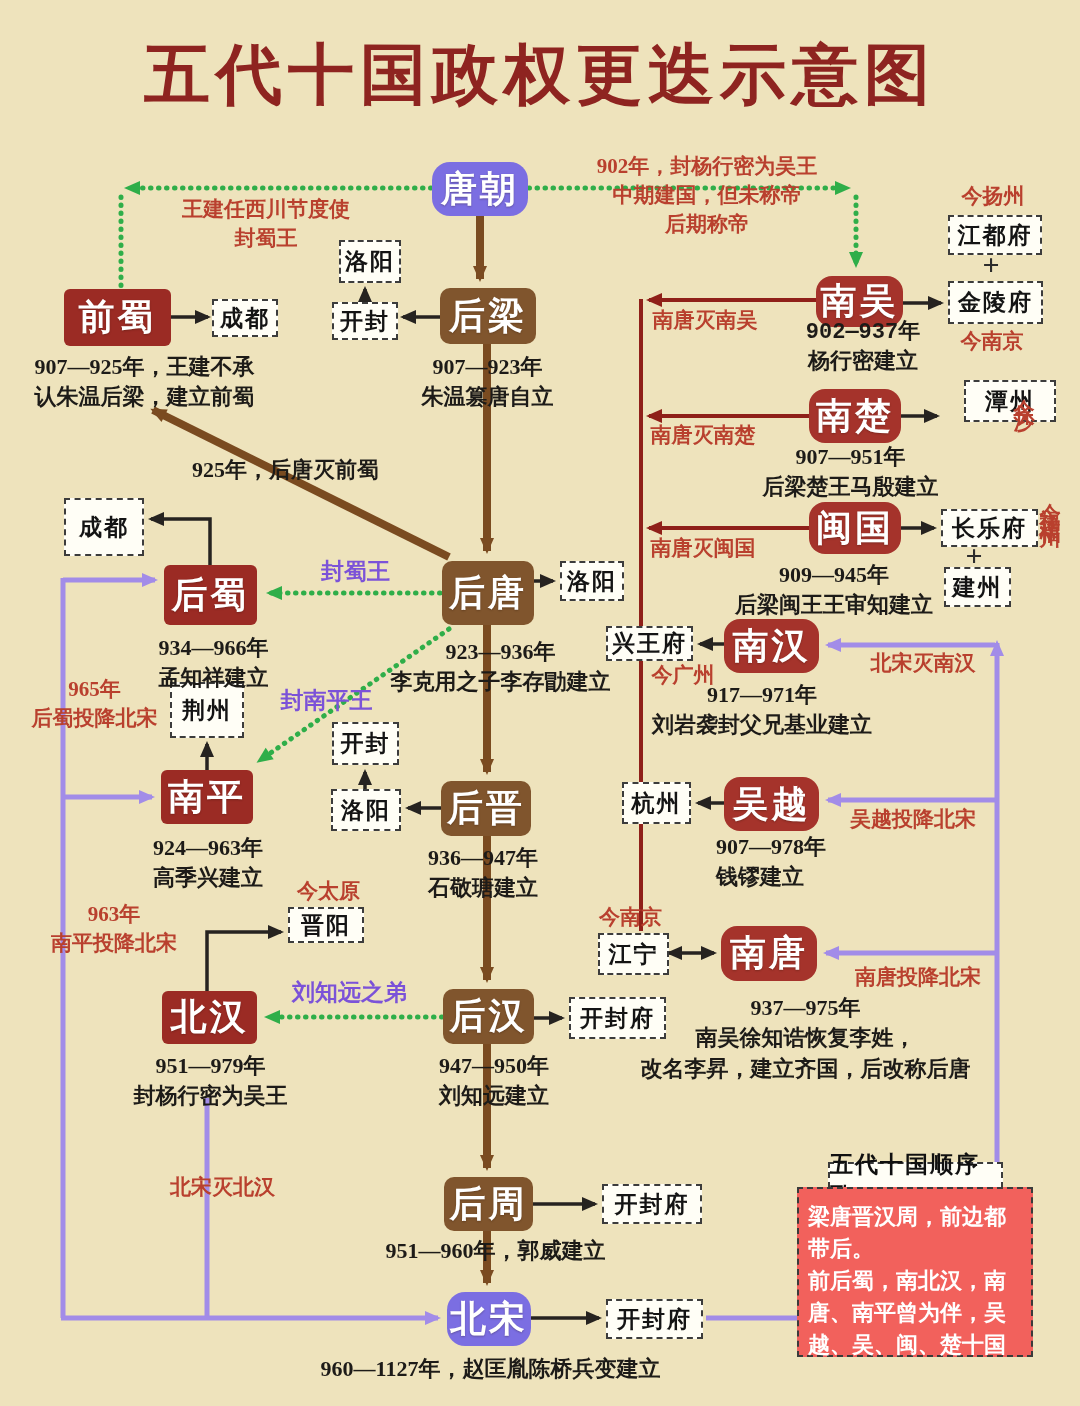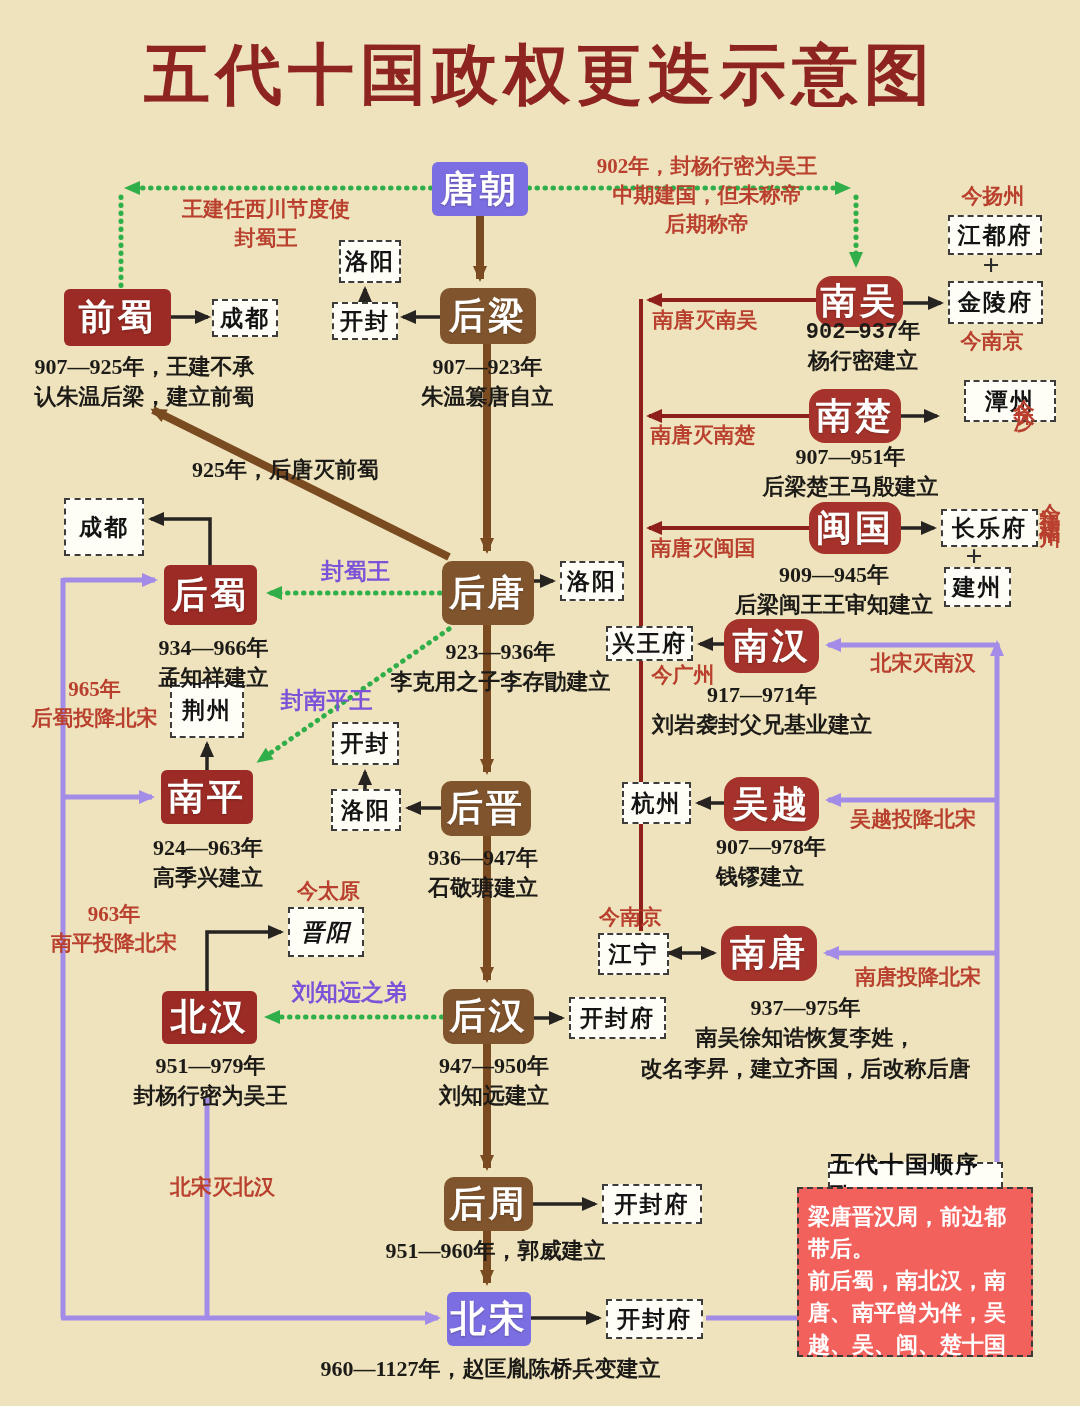--- a/index.html
+++ b/index.html
@@ -3,21 +3,21 @@
 <meta charset="utf-8">
 <style>
   html,body{margin:0;padding:0;background:#e6d9b0;}
   #canvas{position:relative;width:1080px;height:1406px;background:#eee3bc;overflow:hidden;
     font-family:"Liberation Serif","DejaVu Serif",serif;}
   #page-title{position:absolute;top:30px;left:0;width:1080px;margin:0;text-align:center;
     font-size:66px;font-weight:900;color:#8e2420;letter-spacing:6px;}
   #edges-layer{position:absolute;left:0;top:0;width:1080px;height:1406px;}
   .box{position:absolute;display:flex;align-items:center;justify-content:center;color:#ffffff;
     font-weight:800;font-size:36px;letter-spacing:3px;text-shadow:0 1px 2px rgba(40,20,10,.3);}
-  .box.purple{background:#7b6ee2;border-radius:6px;}
+  .box.purple{background:#7b6ee2;border-radius:18px;}
   .box.brown{background:#80552d;border-radius:10px;}
   .box.darkred{background:#9b2b24;border-radius:6px;}
   .box.red{background:#a5332b;border-radius:16px;}
   .capital{position:absolute;display:flex;align-items:center;justify-content:center;
     background:#fffef6;border:2px dashed #3c3c3c;color:#141414;font-weight:700;font-size:23px;
     letter-spacing:2px;box-sizing:border-box;}
   .note{position:absolute;text-align:center;font-weight:700;}
   .note.black{color:#1d1b18;font-size:22px;}
   .note.red{color:#b9402e;font-size:21px;}
   .note.purple{color:#7b52d8;font-size:23px;}
@@ -122,21 +122,21 @@
     </div>
   <div id="layer-capitals">
       <div class="capital" style="left: 339px; top: 240px; width: 62px; height: 43px;">洛阳</div>
       <div class="capital" style="left: 332px; top: 302px; width: 66px; height: 38px;">开封</div>
       <div class="capital" style="left: 212px; top: 299px; width: 66px; height: 38px;">成都</div>
       <div class="capital" style="left: 64px; top: 498px; width: 80px; height: 58px;">成都</div>
       <div class="capital" style="left: 560px; top: 561px; width: 64px; height: 40px;">洛阳</div>
       <div class="capital" style="left: 170px; top: 682px; width: 74px; height: 56px;">荆州</div>
       <div class="capital" style="left: 332px; top: 722px; width: 67px; height: 43px;">开封</div>
       <div class="capital" style="left: 331px; top: 789px; width: 70px; height: 42px;">洛阳</div>
-      <div class="capital" style="left: 288px; top: 907px; width: 76px; height: 50px; font-style: italic;">晋阳</div>
+      <div class="capital" style="left: 288px; top: 907px; width: 76px; height: 36px;">晋阳</div>
       <div class="capital" style="left: 948px; top: 215px; width: 94px; height: 40px;">江都府</div>
       <div class="capital" style="left: 948px; top: 281px; width: 95px; height: 43px;">金陵府</div>
       <div class="capital" style="left: 944px; top: 380px; width: 92px; height: 42px; margin-left: 20px;">潭州</div>
       <div class="capital" style="left: 941px; top: 509px; width: 97px; height: 38px;">长乐府</div>
       <div class="capital" style="left: 944px; top: 567px; width: 67px; height: 40px;">建州</div>
       <div class="capital" style="left: 606px; top: 626px; width: 87px; height: 35px;">兴王府</div>
       <div class="capital" style="left: 622px; top: 782px; width: 69px; height: 42px;">杭州</div>
       <div class="capital" style="left: 598px; top: 933px; width: 71px; height: 42px;">江宁</div>
       <div class="capital" style="left: 569px; top: 997px; width: 97px; height: 42px;">开封府</div>
       <div class="capital" style="left: 602px; top: 1184px; width: 100px; height: 40px;">开封府</div>

